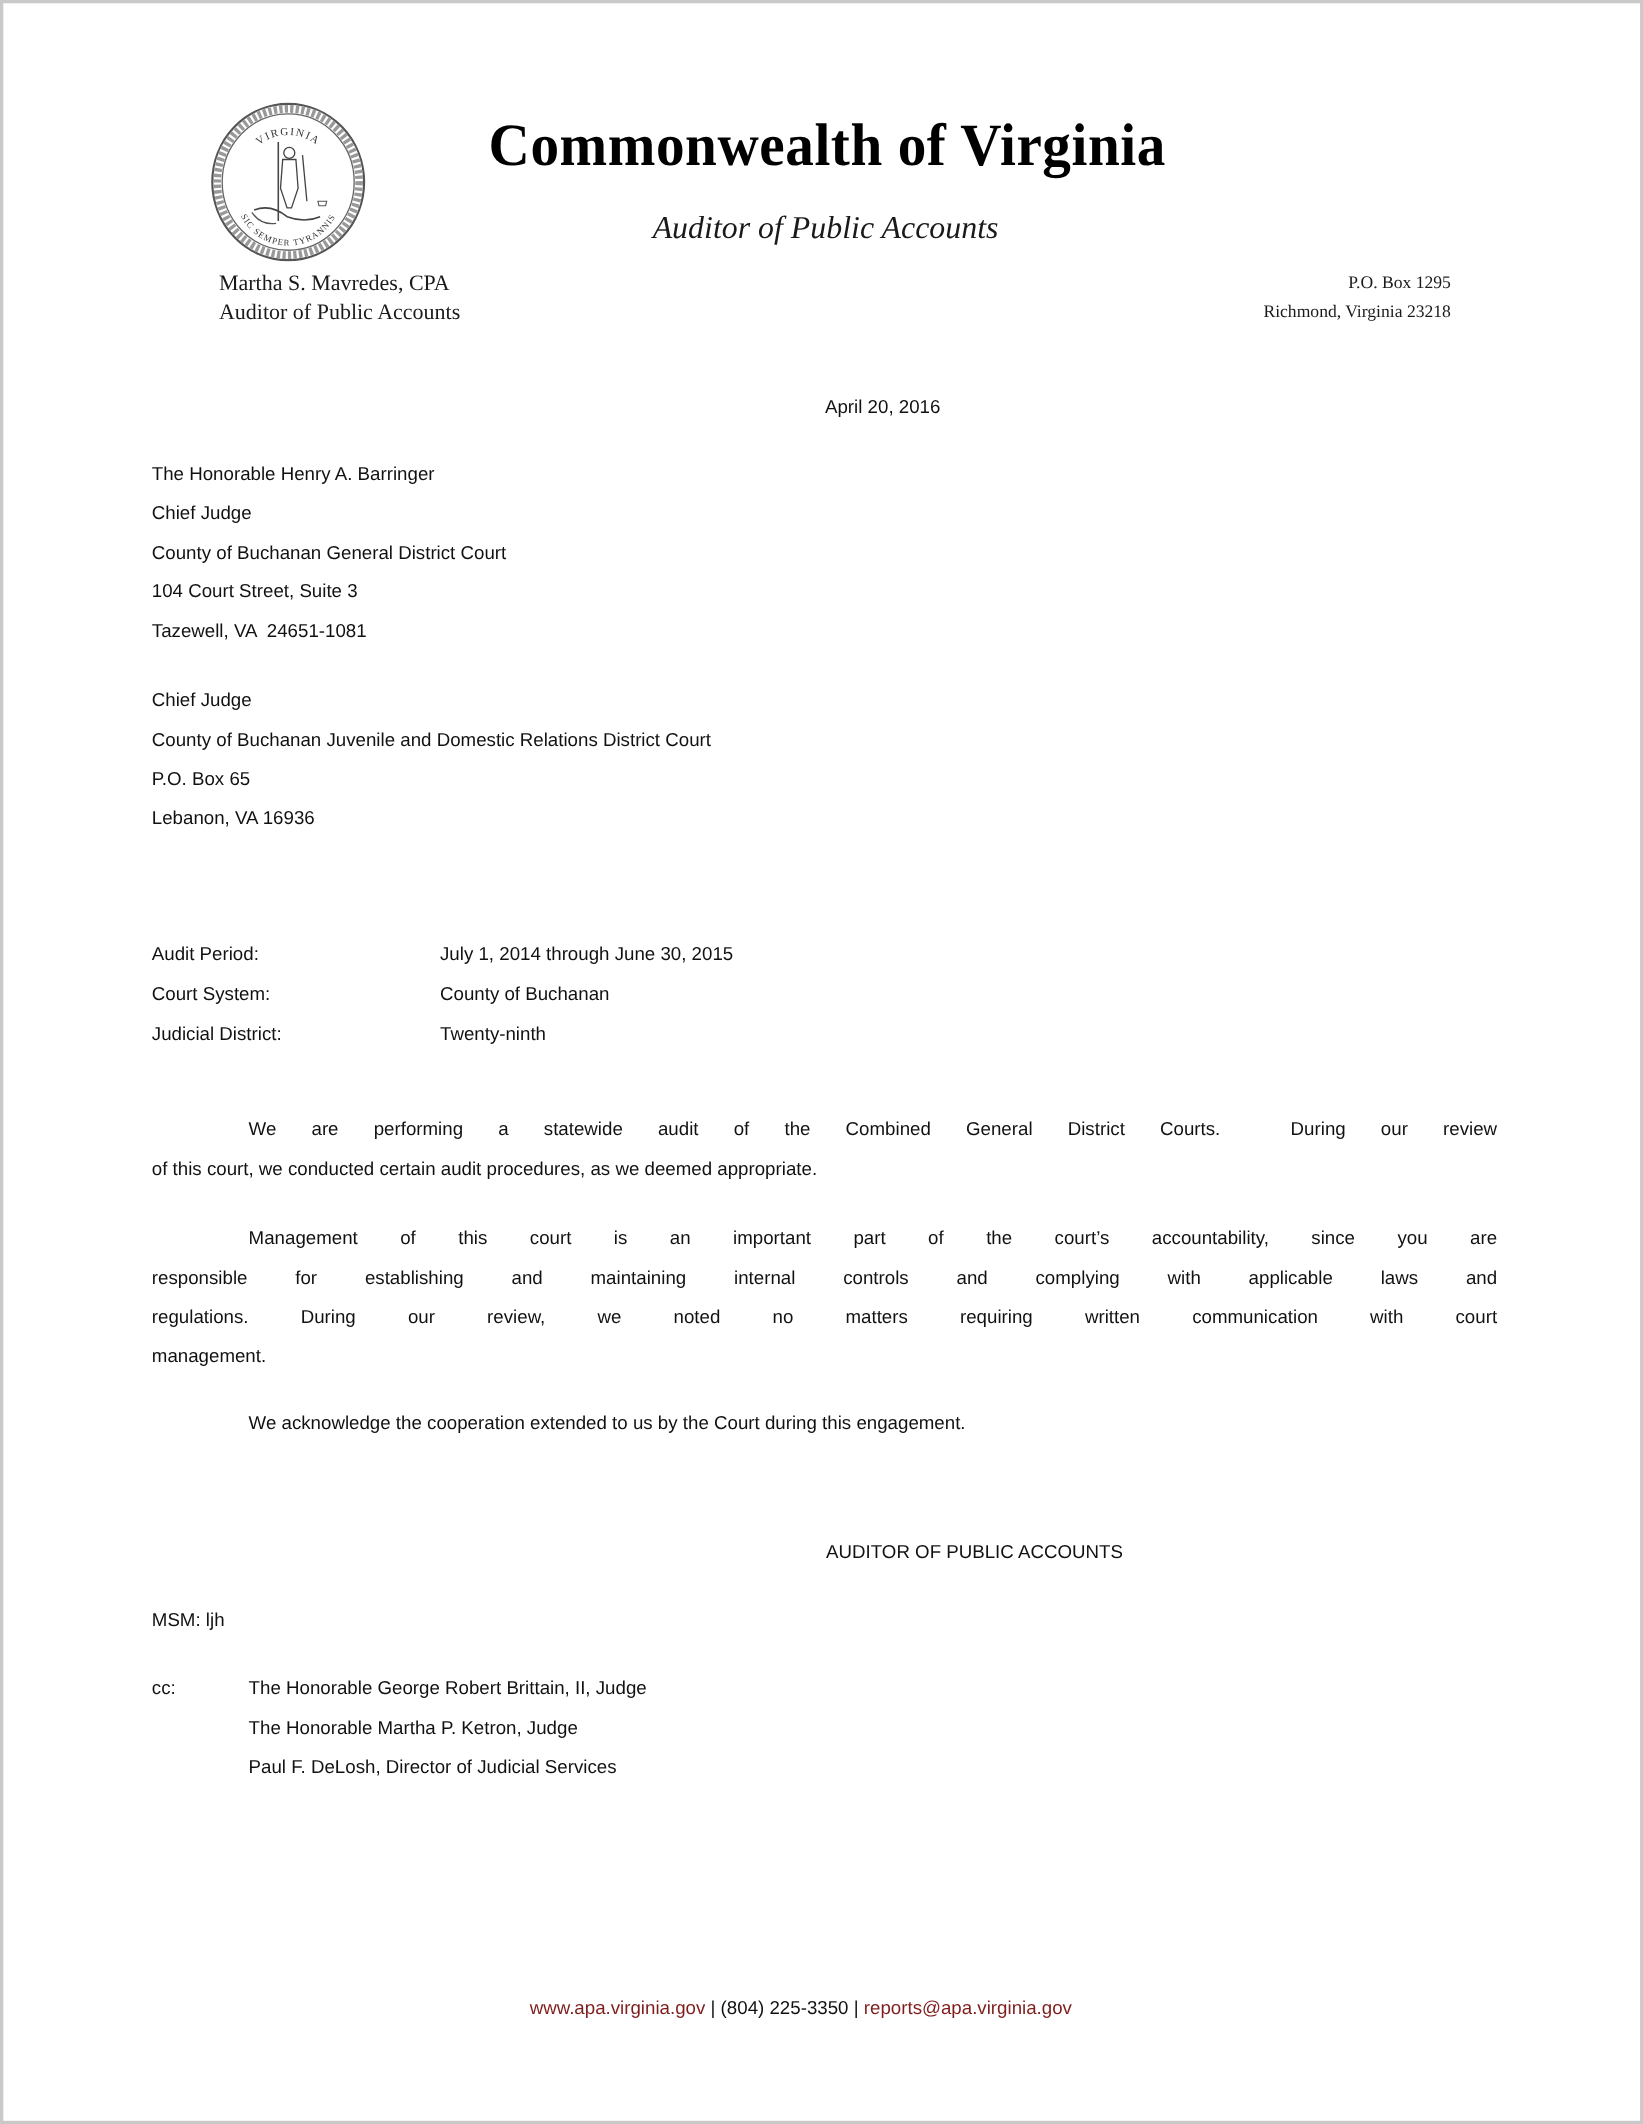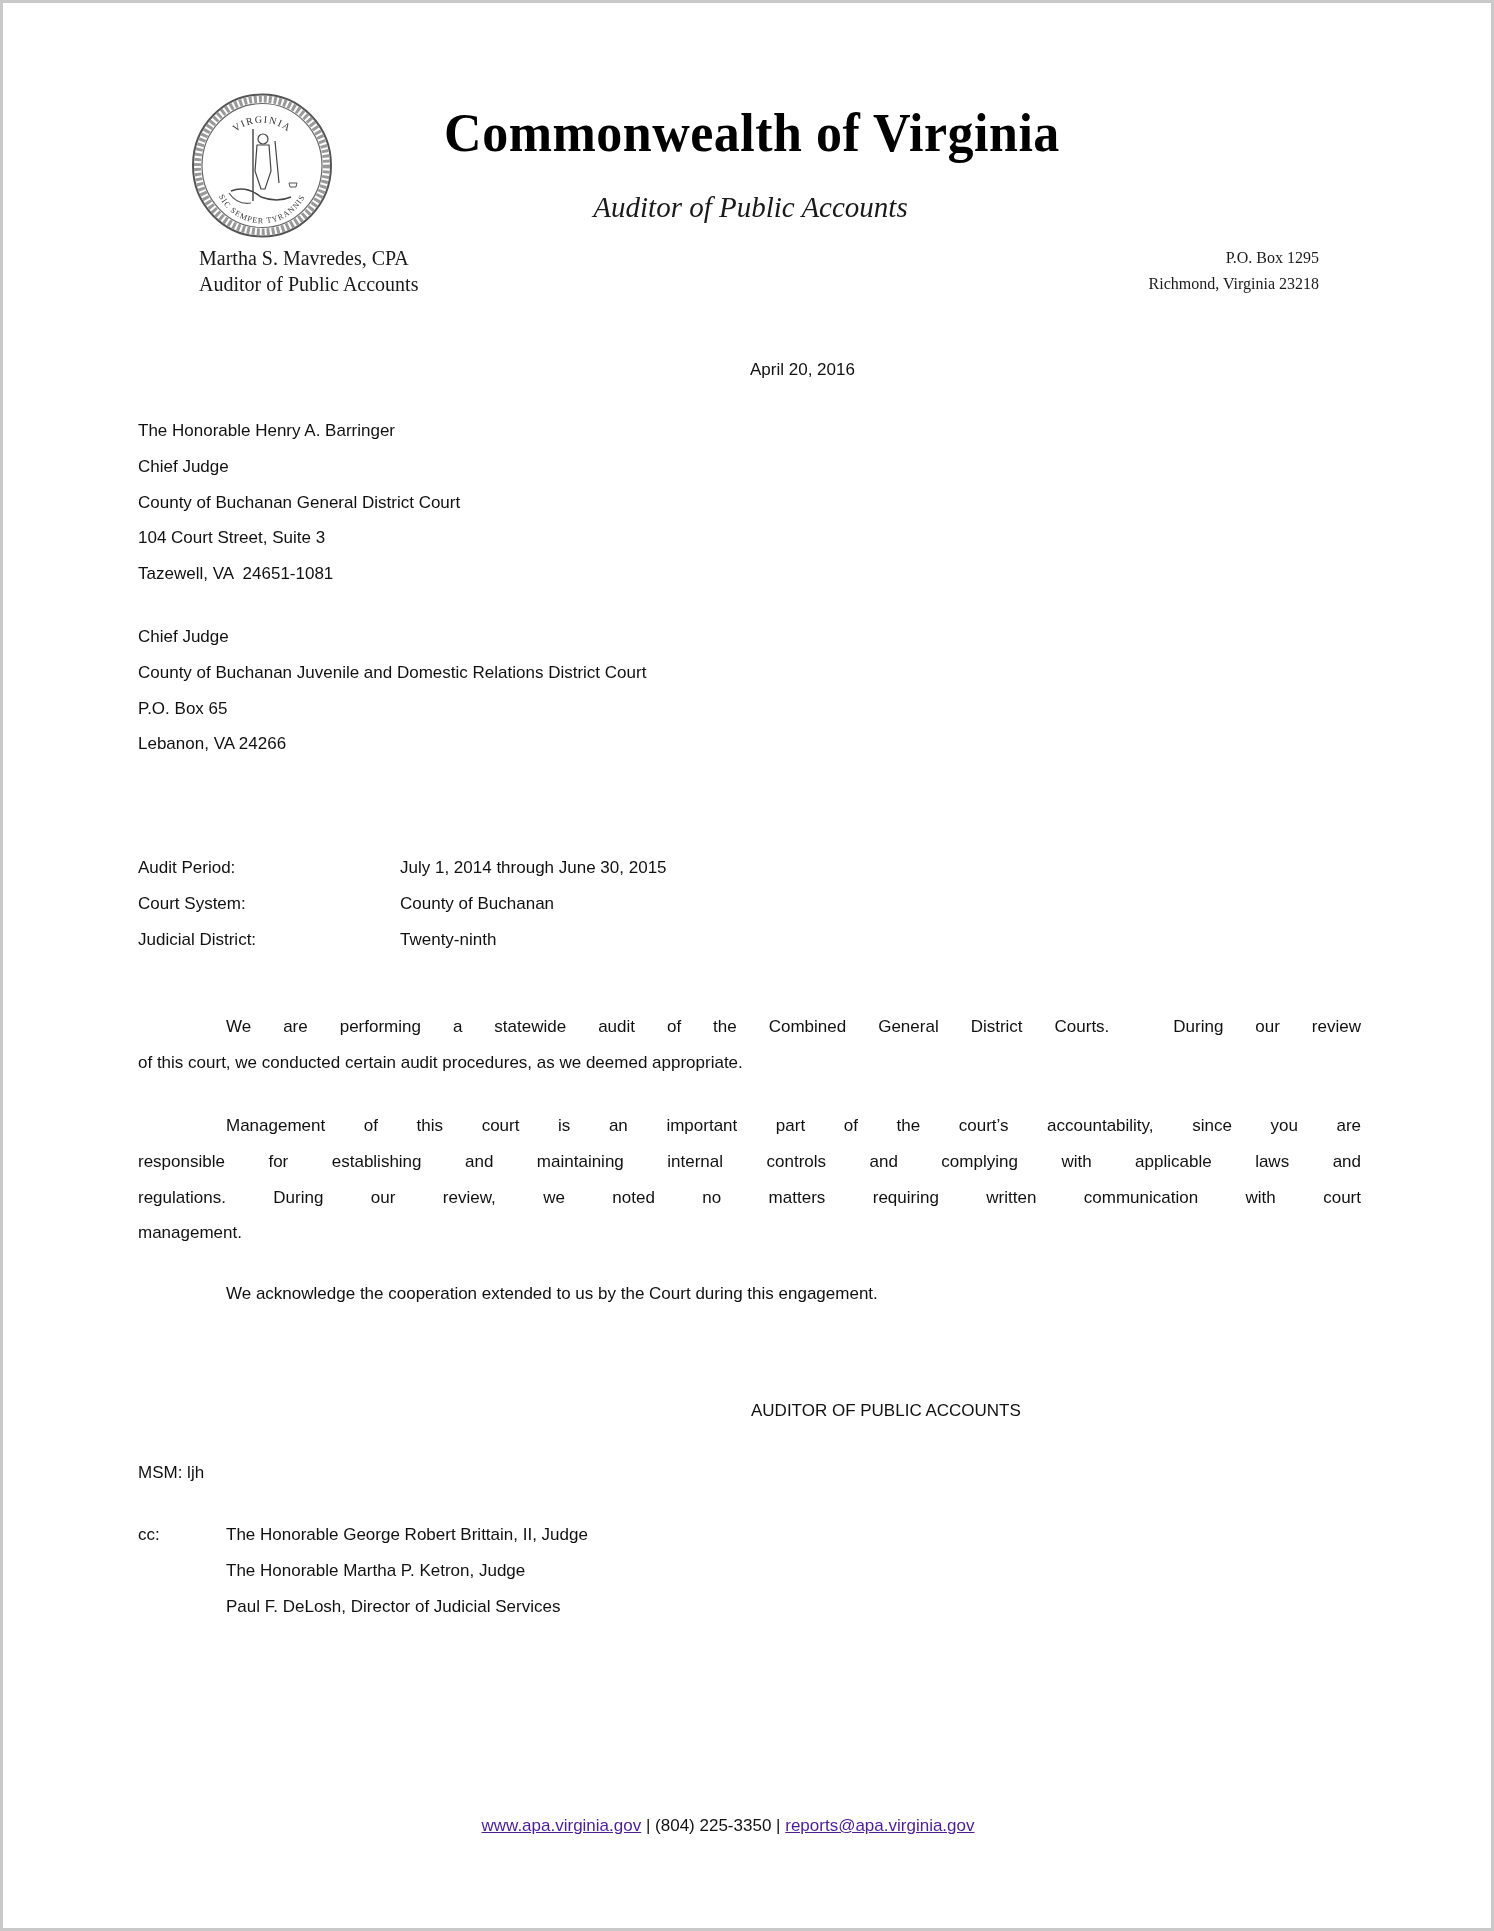--- a/index.html
+++ b/index.html
@@ -40,21 +40,21 @@
   .p1 { top: 1006px; }
   .p2 { top: 1105px; }
   .p3 { top: 1273px; }
   .sig { left: 748px; top: 1390px; }
   .initials { left: 135px; top: 1452px; }
   .cc { left: 135px; top: 1514px; }
   .cc .lbl { position: absolute; left: 0; top: 0; }
   .cc .list { position: absolute; left: 88px; top: 0; }
   .cc .sub { padding-left: 19px; }
   .footer { left: 233px; top: 1805px; width: 984px; text-align: center; }
-  .footer a { color: #4c1d95; text-decoration: underline; }
+  .footer a { color: #7f1d1d; }
   .footer .sep { color: #111; }
 </style>
 </head>
 <body>
 
 <div class="page">
 
   <svg class="abs seal" viewBox="0 0 142 145" xmlns="http://www.w3.org/2000/svg">
     <defs>
       <path id="arcTop" d="M 28 66 A 44 46 0 0 1 114 66"></path>
@@ -98,21 +98,21 @@
     <span class="line">Chief Judge</span>
     <span class="line">County of Buchanan General District Court</span>
     <span class="line">104 Court Street, Suite 3</span>
     <span class="line" style="white-space:pre">Tazewell, VA  24651-1081</span>
   </div>
 
   <div class="abs sans lines addr2">
     <span class="line">Chief Judge</span>
     <span class="line">County of Buchanan Juvenile and Domestic Relations District Court</span>
     <span class="line">P.O. Box 65</span>
-    <span class="line">Lebanon, VA 24266</span>
+    <span class="line">Lebanon, VA 16936</span>
   </div>
 
   <div class="abs sans lines info">
     <div class="row">
       <span class="lbl">Audit Period:</span>
       <span class="val">July 1, 2014 through June 30, 2015</span>
     </div>
     <div class="row">
       <span class="lbl">Court System:</span>
       <span class="val">County of Buchanan</span>

